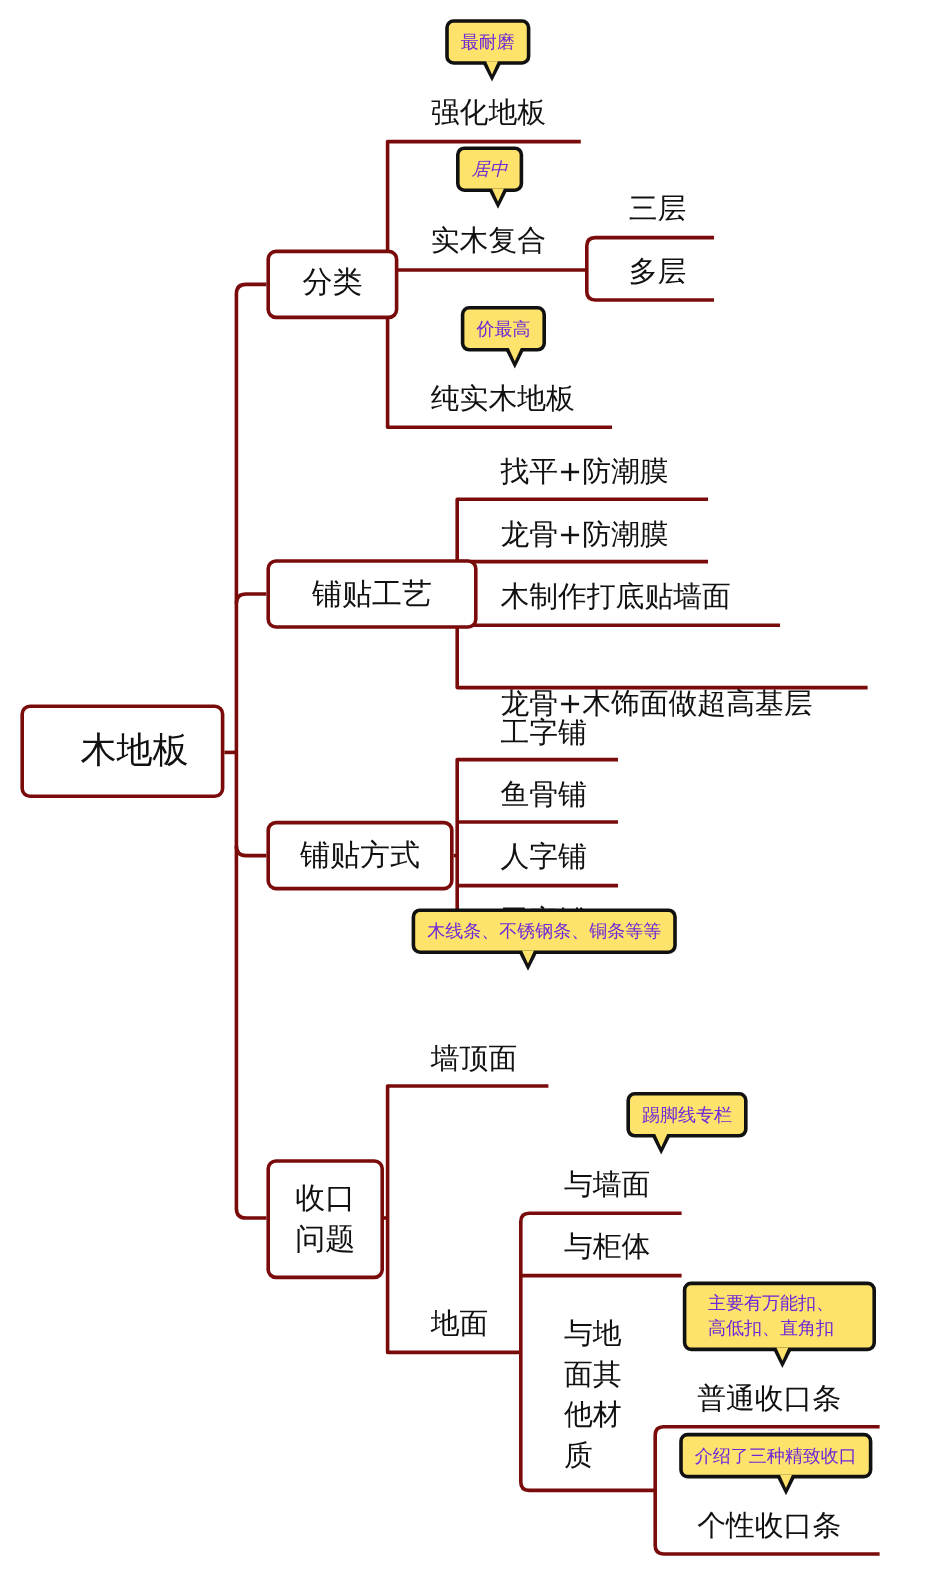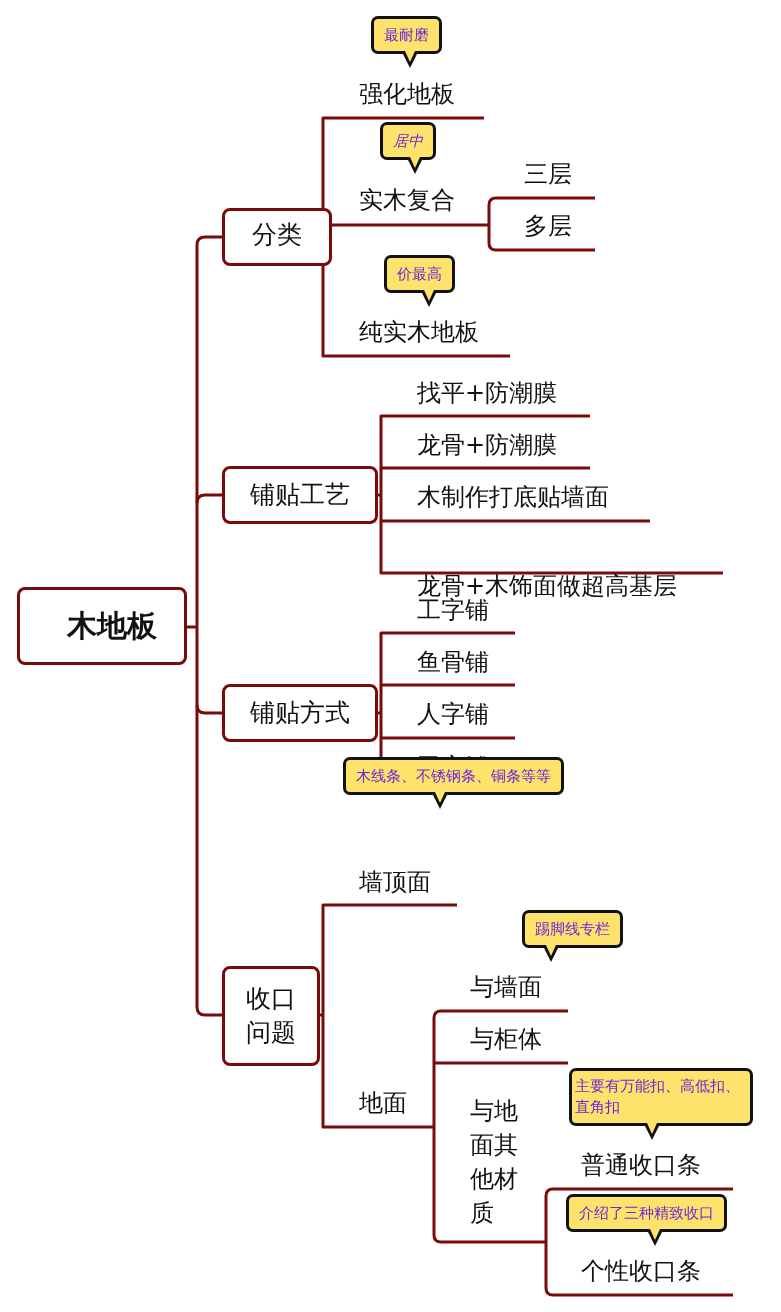--- a/index.html
+++ b/index.html
@@ -3,21 +3,21 @@
 <meta charset="utf-8">
 <style>
   html, body { margin: 0; padding: 0; background: #ffffff; }
   body { width: 781px; height: 1312px; position: relative; overflow: hidden;
          font-family: "DejaVu Sans", "Liberation Sans", sans-serif; color: #111; }
   #lines { position: absolute; left: 0; top: 0; width: 781px; height: 1312px; }
   .node { position: absolute; white-space: nowrap; font-size: 24px; line-height: 28px; color: #111; }
   .box { position: absolute; border: 3px solid #7a0b0b; border-radius: 8px; background: #fff;
          box-sizing: border-box; display: flex; align-items: center; justify-content: center;
          font-size: 25px; line-height: 34px; text-align: center; }
-  .root { font-weight: bold; font-size: 30px; padding-left: 20px; }
+  .root { font-weight: normal; font-size: 30px; padding-left: 20px; }
   .callout { position: absolute; background: #fde36b; border: 3px solid #111; border-radius: 7px;
              box-sizing: border-box; font-size: 15px; line-height: 20px; color: #6d28d9;
              padding: 6px 10px; white-space: nowrap; }
   .callout .tail { position: absolute; width: 0; height: 0; bottom: -17px;
                    border-left: 8px solid transparent; border-right: 8px solid transparent;
                    border-top: 16px solid #111; }
   .callout .tail-in { position: absolute; width: 0; height: 0; bottom: -11px;
                    border-left: 5px solid transparent; border-right: 5px solid transparent;
                    border-top: 11px solid #fde36b; }
   .vtext { white-space: normal; width: 56px; line-height: 34px; }
@@ -60,21 +60,21 @@
   </g>
 </svg>
 
 <div class="box root" style="left:17px; top:587px; width:170px; height:78px;">
   <span>木地板</span>
 </div>
 
 <div class="box" style="left:222px; top:208px; width:110px; height:58px;font-family:Liberation Mono, monospace;">
   <span>分类</span>
 </div>
-<div class="box" style="left:222px; top:466px; width:156px; height:58px;">
+<div class="box" style="left:222px; top:466px; width:176px; height:58px;">
   <span>铺贴工艺</span>
 </div>
 <div class="box" style="left:222px; top:684px; width:156px; height:58px;">
   <span>铺贴方式</span>
 </div>
 <div class="box" style="left:222px; top:966px; width:98px; height:100px;">
   <span class="vtext">收口问题</span>
 </div>
 
 <div class="callout" style="left:371px; top:16px;">
@@ -115,21 +115,21 @@
 <div class="node" style="left:359px; top:1089px;">地面</div>
 
 <div class="callout" style="left:522px; top:910px;text-align:right;">
   <span>踢脚线专栏</span>
   <i class="tail" style="left:18px;"></i><i class="tail-in" style="left:21px;"></i>
 </div>
 <div class="node" style="left:470px; top:973px;">与墙面</div>
 <div class="node" style="left:470px; top:1025px;">与柜体</div>
 <div class="node vtext" style="left:470px; top:1094px; width:56px; line-height:34px; white-space:normal;">与地面其他材质</div>
 
-<div class="callout" style="left:569px; top:1068px; white-space:normal; width:184px; line-height:21px; padding:5px 3px;">
+<div class="callout" style="left:569px; top:1068px; white-space:normal; width:161px; line-height:21px; padding:5px 18px;">
   <span>主要有万能扣、高低扣、直角扣</span>
   <i class="tail" style="left:72px;"></i><i class="tail-in" style="left:75px;"></i>
 </div>
 <div class="node" style="left:581px; top:1151px;">普通收口条</div>
 
 <div class="callout" style="left:566px; top:1194px;">
   <span>介绍了三种精致收口</span>
   <i class="tail" style="left:78px;"></i><i class="tail-in" style="left:81px;"></i>
 </div>
 <div class="node" style="left:581px; top:1257px;">个性收口条</div>

